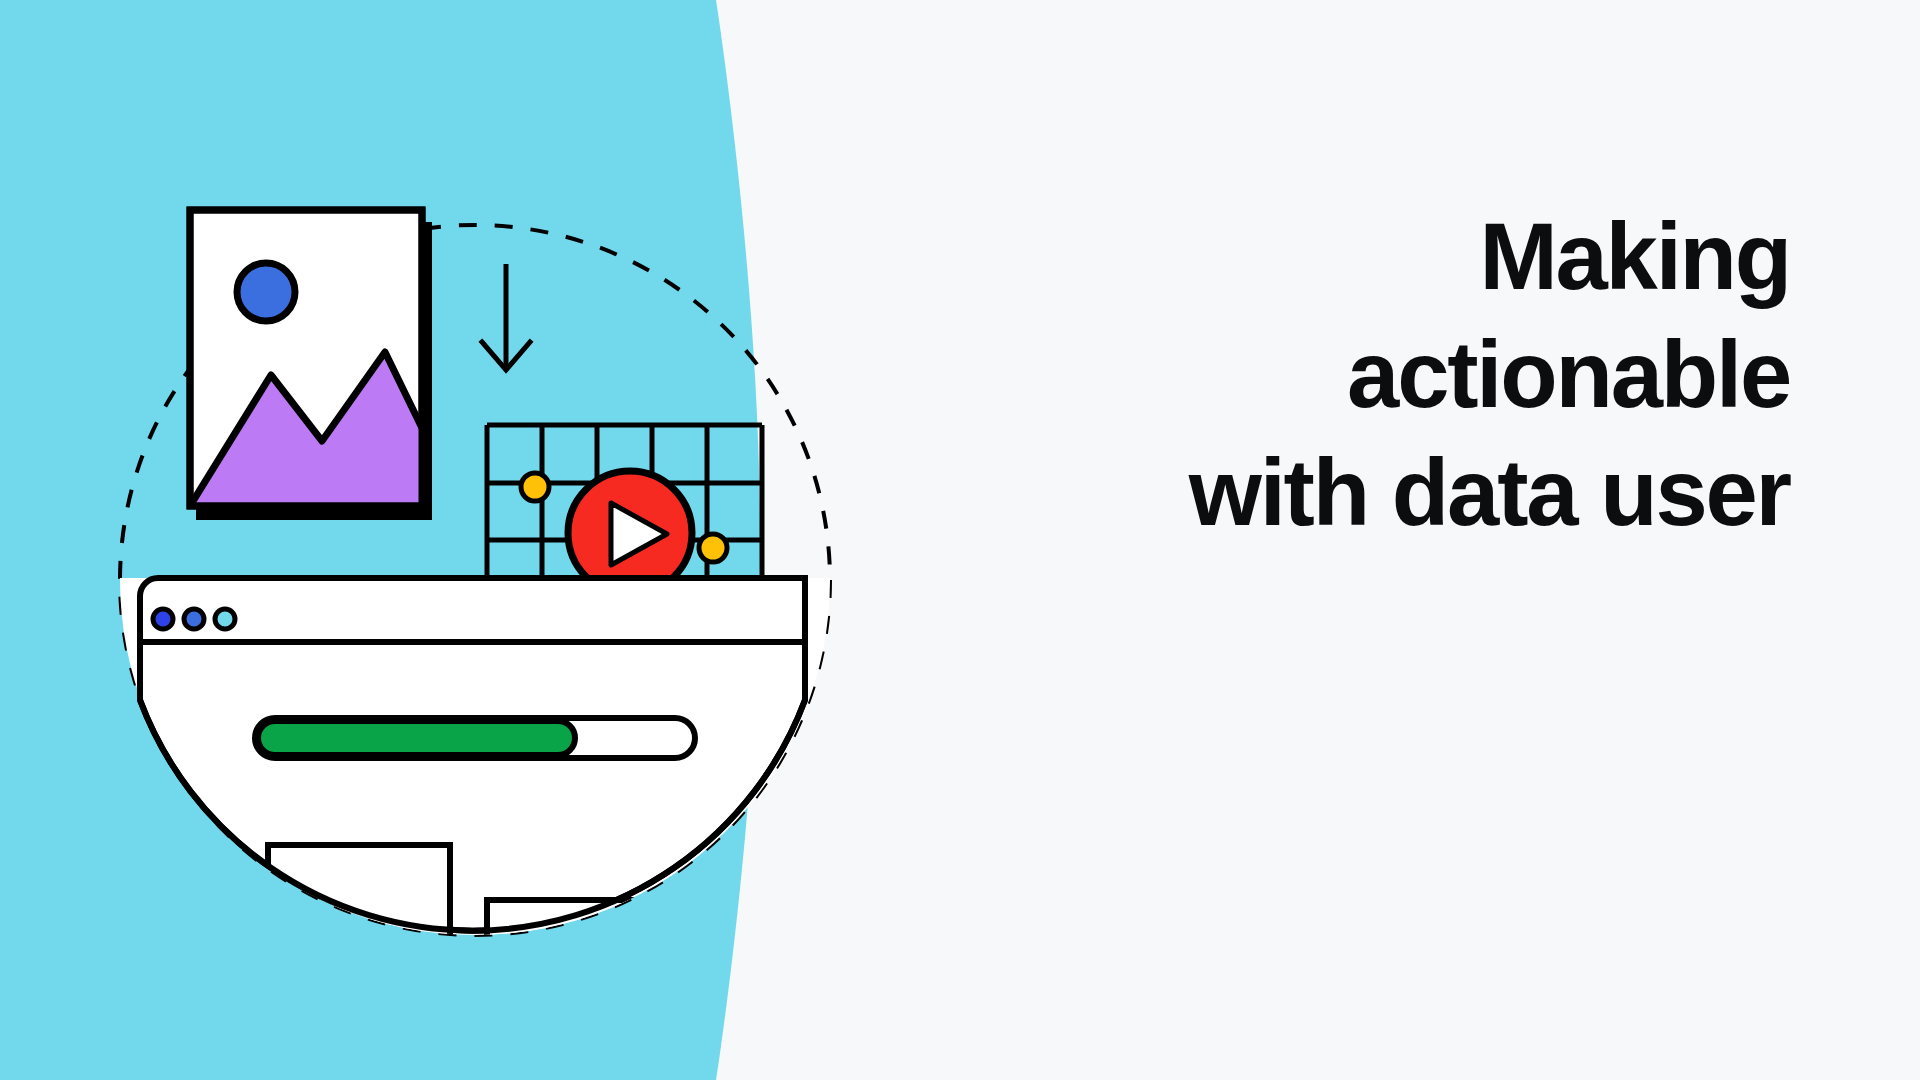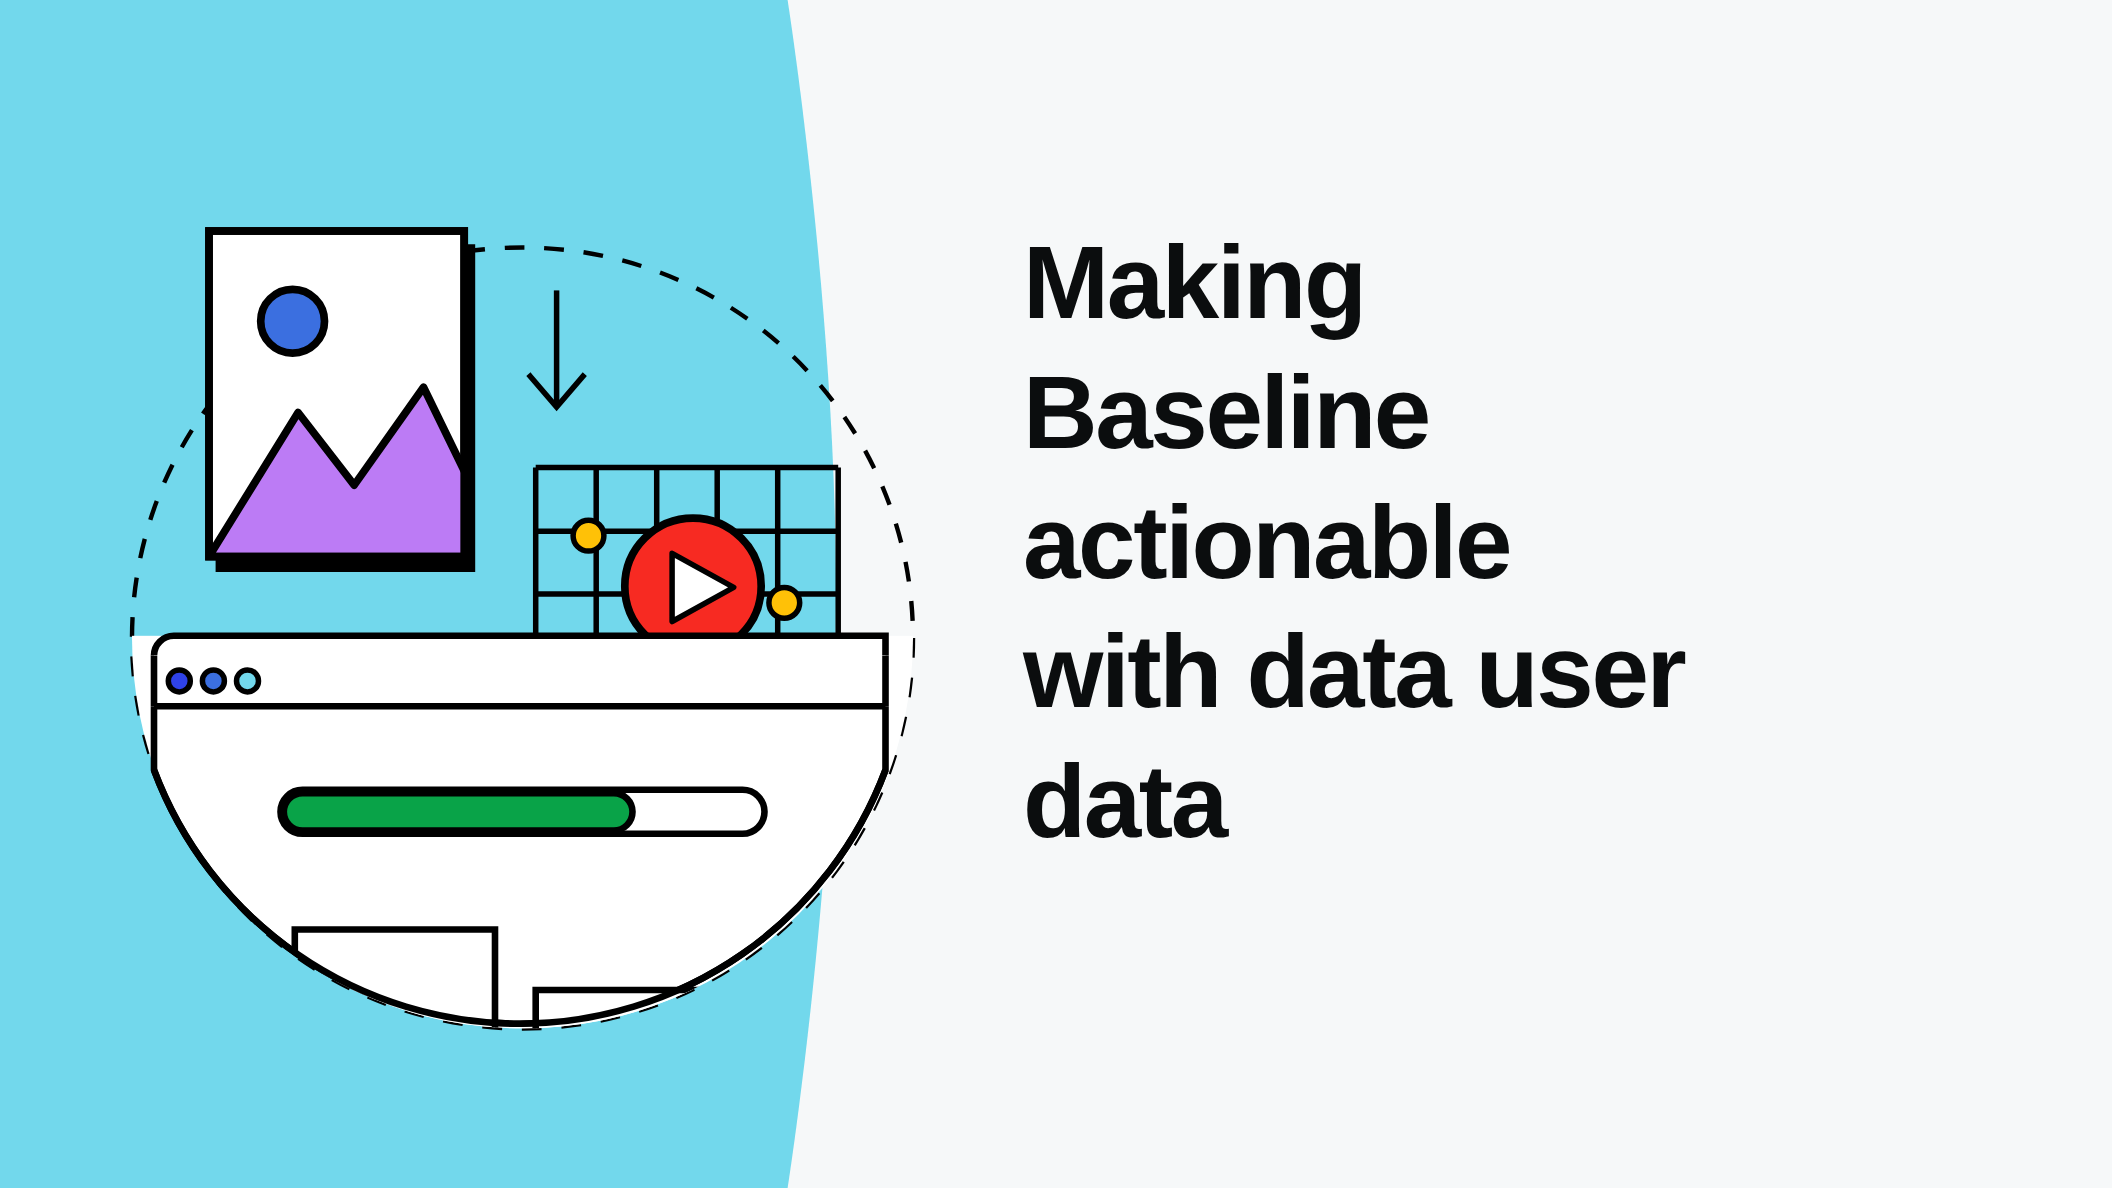--- a/index.html
+++ b/index.html
@@ -45,20 +45,21 @@
   }
   #headline .line {
     display: block;
     font-family: "Liberation Sans", sans-serif;
     font-weight: bold;
     font-size: 94px;
     line-height: 118px;
     letter-spacing: -2.2px;
     color: #0b0d0e;
     white-space: nowrap;
+    text-align: right;
   }
 </style>
 </head>
 <body>
 
 <div id="stage">
 
   <svg id="bg-svg" viewBox="0 0 1920 1080">
     <rect x="0" y="0" width="1920" height="1080" fill="#f6f8f9"></rect>
     <path d="M 0 0 L 716 0 C 716 0 760 280 760 540 C 760 800 716 1080 716 1080 L 0 1080 Z" fill="#72d8ec"></path>
@@ -158,19 +159,17 @@
         <path d="M 487 900 L 640 900 L 640 1000 L 487 1000 Z" fill="#ffffff" stroke="#000000" stroke-width="6"></path>
       </g>
 
       <path d="M 140 700 A 355 355 0 0 0 805 700" fill="none" stroke="#000000" stroke-width="6"></path>
     </g>
 
   </svg>
 
   <div id="headline">
     <span class="line">Making</span>
-    <span class="line">Baseline</span>
     <span class="line">actionable</span>
     <span class="line">with data user</span>
-    <span class="line">data</span>
   </div>
 
 </div>
 
 </body></html>

